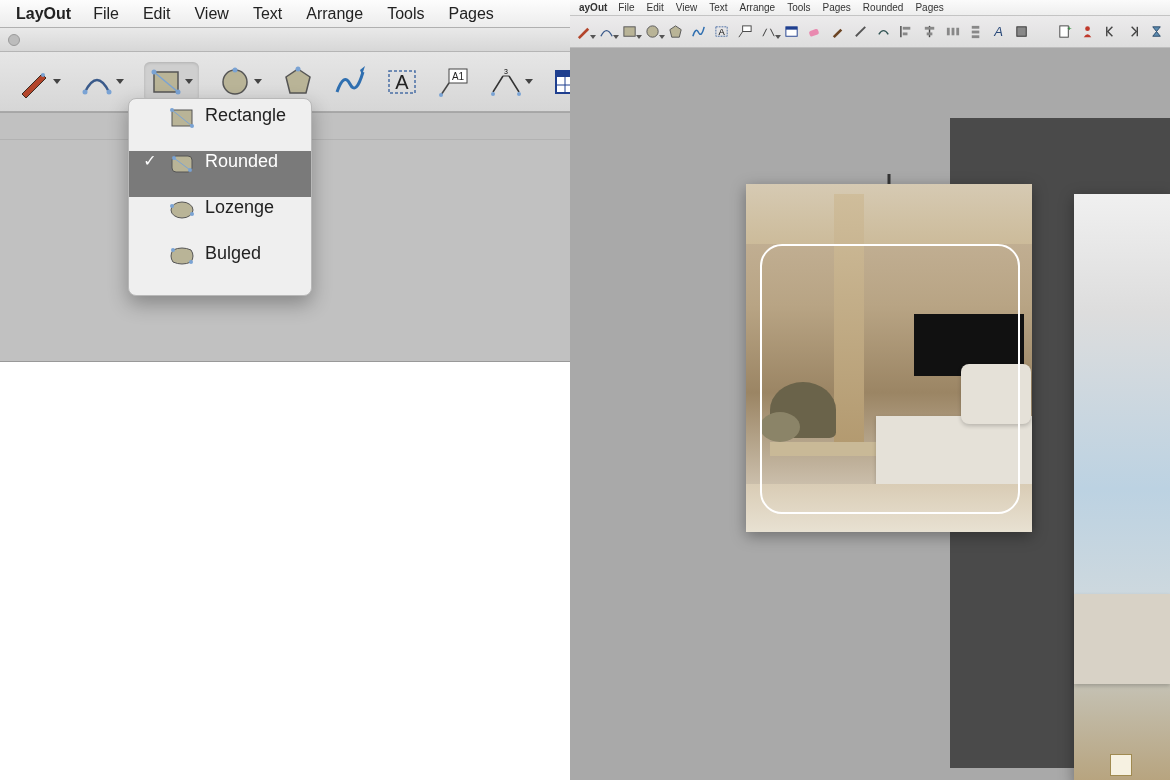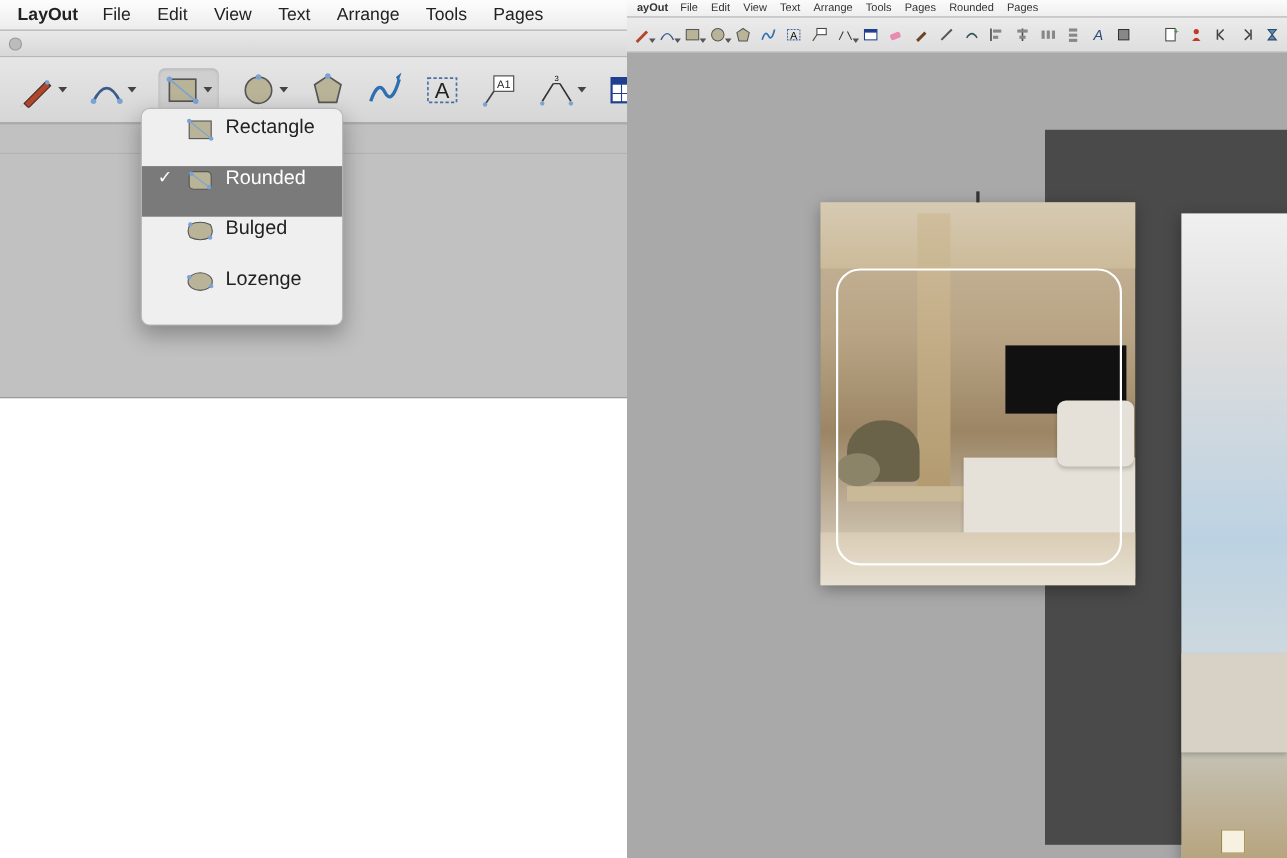--- a/index.html
+++ b/index.html
@@ -167,34 +167,34 @@
             <rect x="3" y="5" width="20" height="16" rx="4" fill="#b9b497" stroke="#555"></rect>
             <line x1="5" y1="7" x2="21" y2="19" stroke="#7aa3d4"></line>
             <circle cx="5" cy="7" r="2" fill="#7aa3d4"></circle>
             <circle cx="21" cy="19" r="2" fill="#7aa3d4"></circle>
           </svg>
         <span>Rounded</span>
       </div>
       <div class="dd-item">
         <span class="check"></span>
         <svg class="icon" viewBox="0 0 26 26">
+            <ellipse cx="13" cy="13" rx="11" ry="8" fill="#b9b497" stroke="#555"></ellipse>
+            <circle cx="3" cy="9" r="2" fill="#7aa3d4"></circle>
+            <circle cx="23" cy="17" r="2" fill="#7aa3d4"></circle>
+          </svg>
+        <span>Lozenge</span>
+      </div>
+      <div class="dd-item">
+        <span class="check"></span>
+        <svg class="icon" viewBox="0 0 26 26">
             <path d="M4 7 Q13 3 22 7 Q26 13 22 19 Q13 23 4 19 Q0 13 4 7 Z" fill="#b9b497" stroke="#555"></path>
             <circle cx="4" cy="7" r="2" fill="#7aa3d4"></circle>
             <circle cx="22" cy="19" r="2" fill="#7aa3d4"></circle>
           </svg>
         <span>Bulged</span>
-      </div>
-      <div class="dd-item">
-        <span class="check"></span>
-        <svg class="icon" viewBox="0 0 26 26">
-            <ellipse cx="13" cy="13" rx="11" ry="8" fill="#b9b497" stroke="#555"></ellipse>
-            <circle cx="3" cy="9" r="2" fill="#7aa3d4"></circle>
-            <circle cx="23" cy="17" r="2" fill="#7aa3d4"></circle>
-          </svg>
-        <span>Lozenge</span>
       </div>
     </div>
   </div>
 </div>
 
 <div class="right-panel">
   <div class="right-menubar">
     <div class="app-name">ayOut</div>
     <div class="menu-item">File</div>
     <div class="menu-item">Edit</div>

